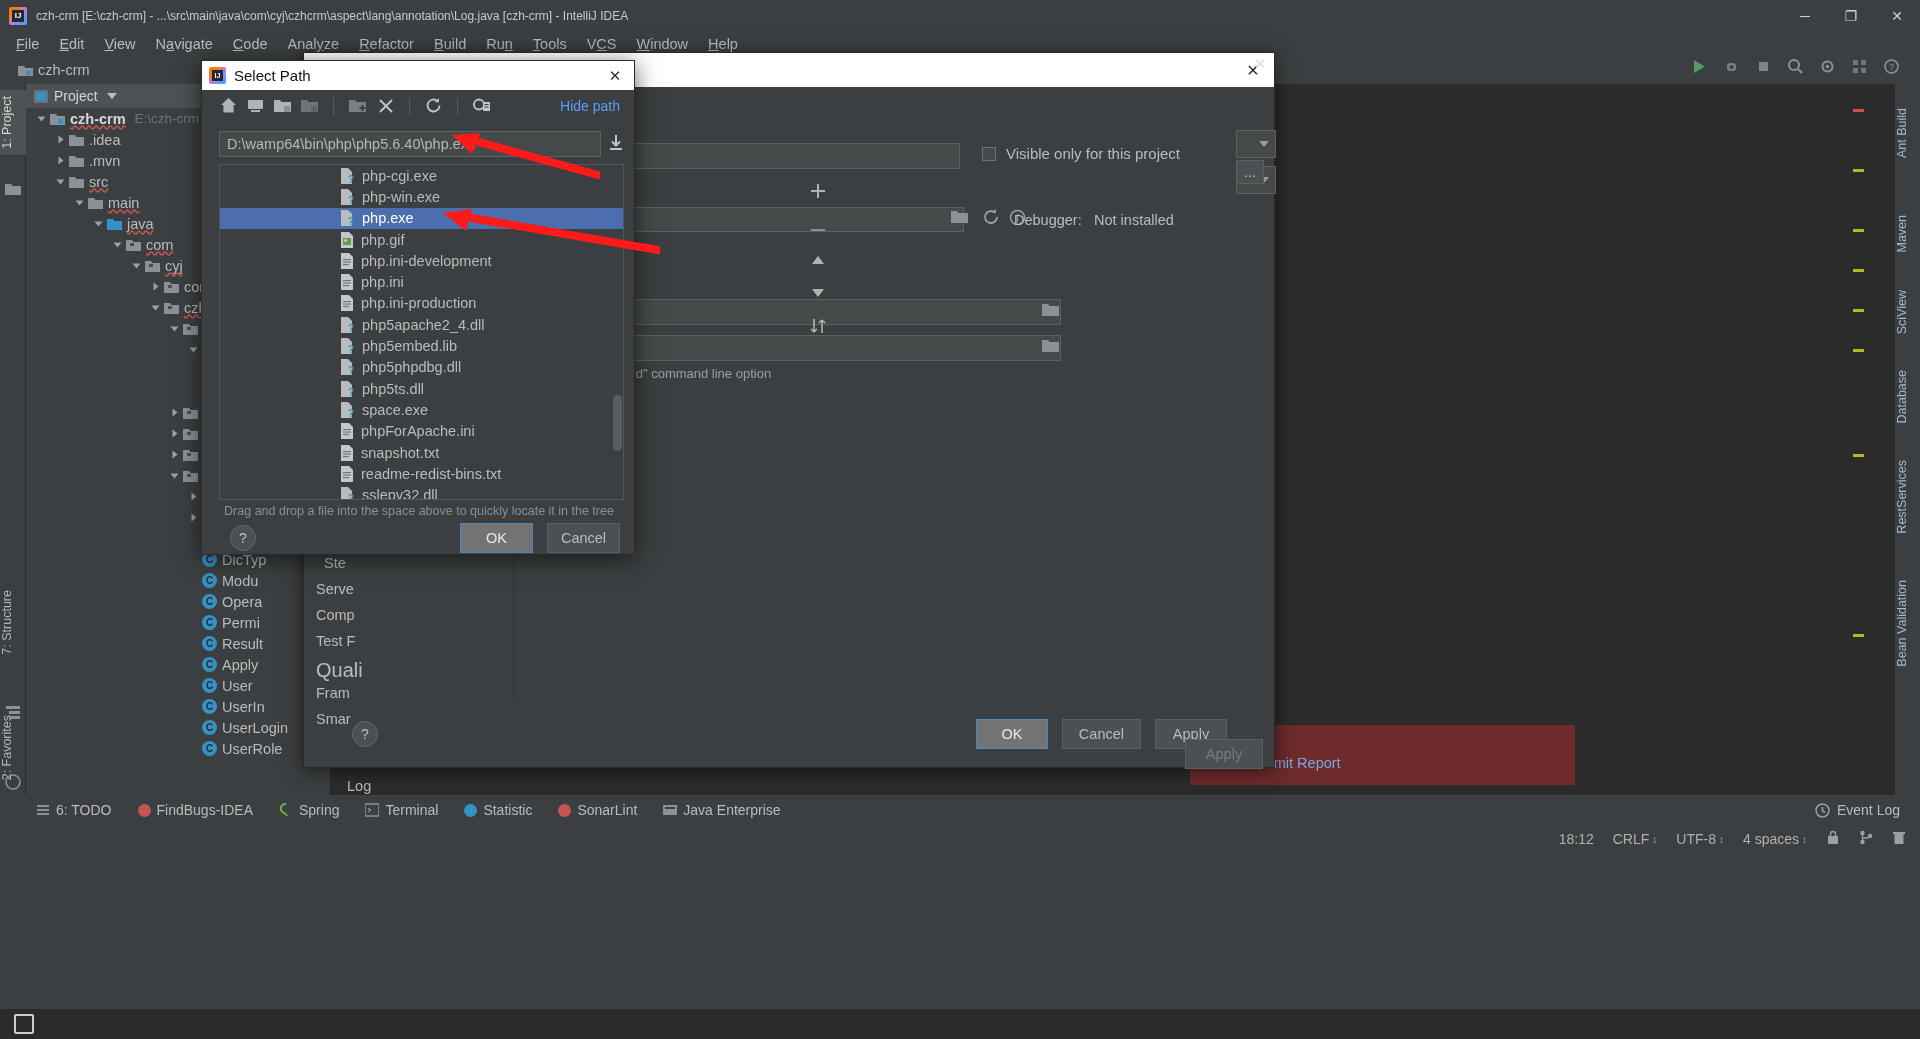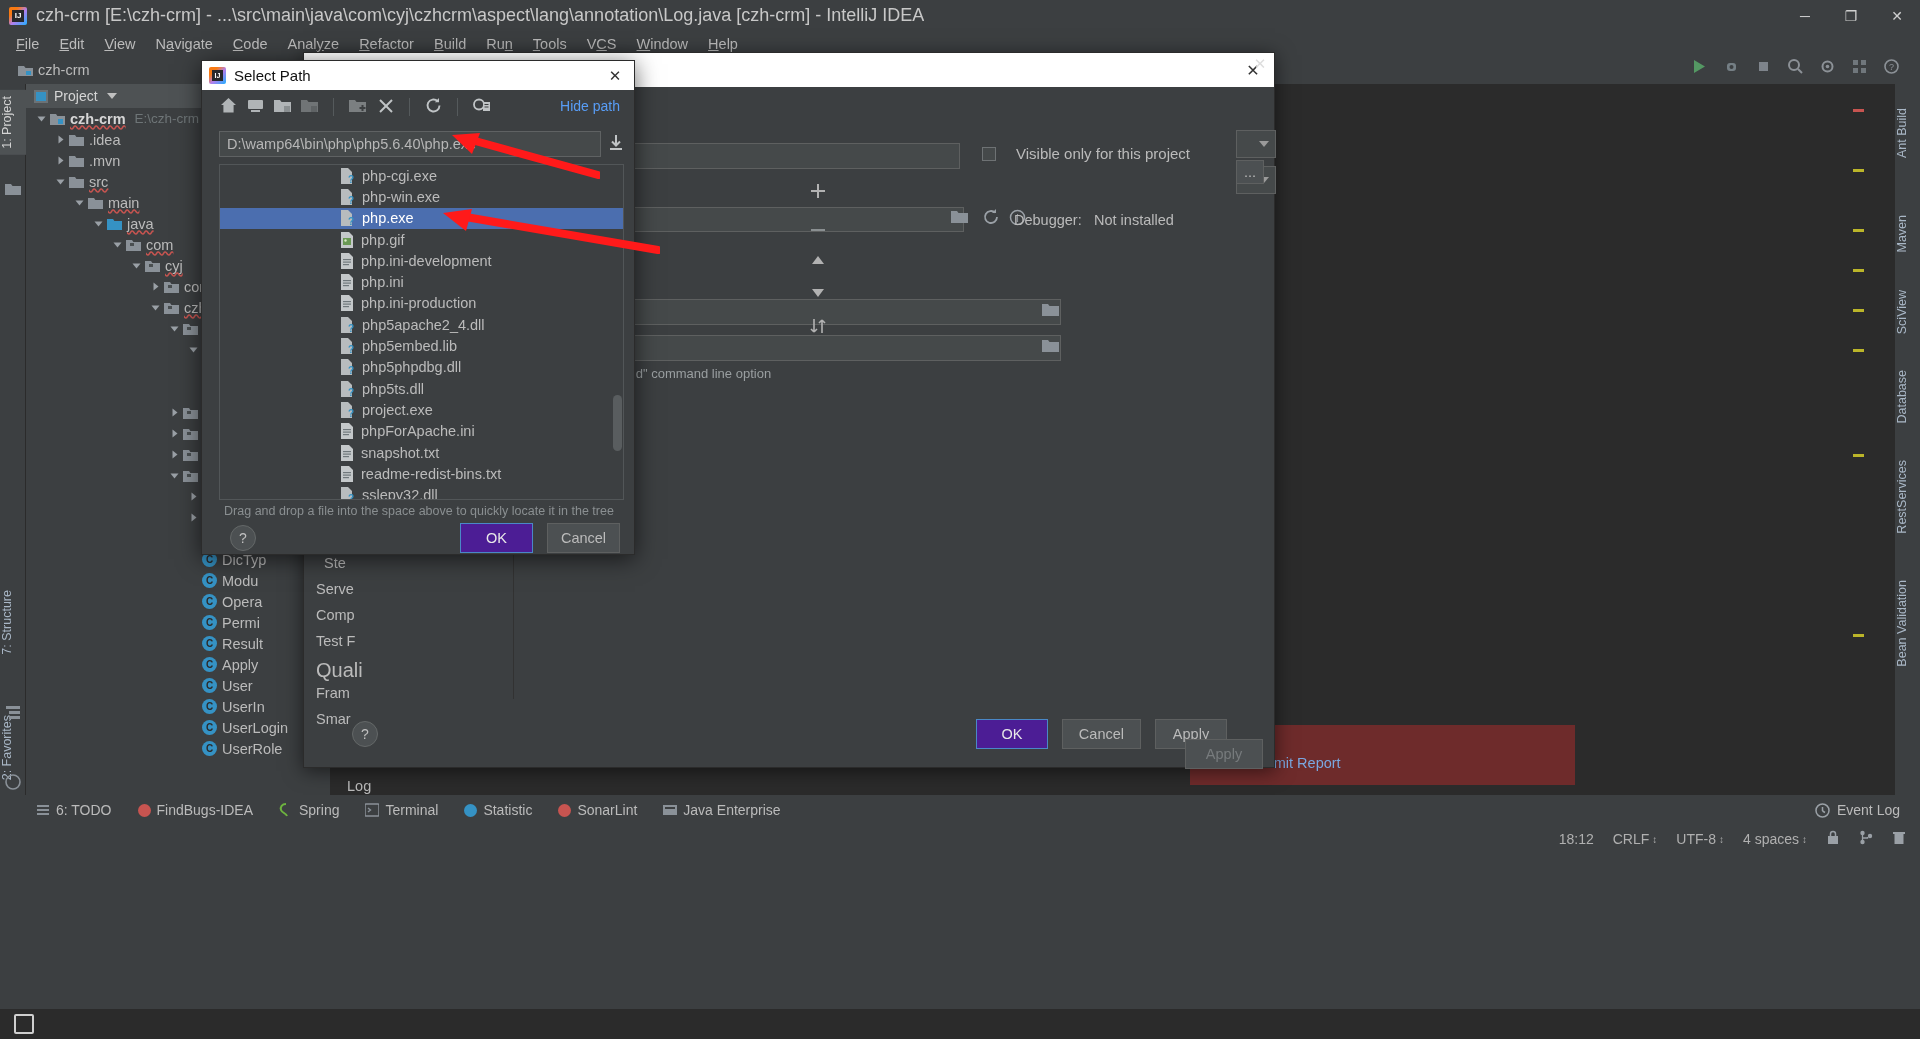--- a/index.html
+++ b/index.html
@@ -11,21 +11,21 @@
   #titlebar { position:absolute; left:0; top:0; width:1920px; height:31px;
     background:#3c3f41; display:flex; align-items:center; }
   #tb-icon { width:18px; height:18px; margin-left:9px; margin-right:9px;
     position:relative; flex:none; }
   #tb-icon .q { position:absolute; inset:0; background:
     linear-gradient(135deg,#f97a12 0%,#f97a12 26%,#b07ff0 55%,#1fb0ff 100%);
     border-radius:2px; }
   #tb-icon .ij { position:absolute; left:3px; top:3px; width:12px; height:12px;
     background:#27282c; color:#fff; font-size:8px; line-height:12px;
     text-align:center; font-weight:bold; }
-  #tb-title { color:#c8c8c8; font-size:18px; white-space:nowrap; overflow:hidden;text-align:center; }
+  #tb-title { color:#c8c8c8; font-size:12px; white-space:nowrap; overflow:hidden;text-align:center; }
   #tb-btns { margin-left:auto; display:flex; height:31px; }
   #tb-btns div { width:46px; height:31px; display:flex; align-items:center;
     justify-content:center; color:#d0d0d0; font-size:14px; }
 
   
   #menubar { position:absolute; left:0; top:31px; width:1920px; height:25px;
     background:#3c3f41; display:flex; align-items:center; padding-left:6px; }
   #menubar .mi { padding:2px 10px; font-size:14.5px; color:#bbbbbb; }
   #menubar .mi u { text-decoration:underline; }
 
@@ -118,21 +118,21 @@
   .combo { background:#45494a; border:1px solid #5e6060; height:28px;
     display:flex; align-items:center; padding:0 6px; position:relative; }
   .combo .cv { flex:1; font-size:14px; }
   .combo .carat { width:0;height:0;border-left:5px solid transparent;
     border-right:5px solid transparent;border-top:6px solid #9a9a9a; }
   #sd-footer { position:absolute; left:0; top:646px; width:972px; height:70px;
     display:flex; align-items:center; }
   .btn { min-width:72px; height:30px; background:#4c5052; border:1px solid #5e6060;
     color:#bbbbbb; font-size:14.5px; display:flex; align-items:center;
     justify-content:center; padding:0 16px; }
-  .btn.primary { background:#4c1d95; border-color:#4a88c7; color:#e8e8e8; }
+  .btn.primary { background:#737373; border-color:#4a88c7; color:#e8e8e8; }
   .btn.disabled { color:#777b7d; }
   .helpcircle { width:26px; height:26px; border-radius:50%; background:#4c5052;
     border:1px solid #646868; color:#c0c0c0; font-size:14px;
     display:flex; align-items:center; justify-content:center; }
   .chk { width:14px; height:14px; border:1px solid #6e7274; background:#45494a; flex:none; }
 
   
   #selpath { position:absolute; left:201px; top:60px; width:434px; height:495px;
     background:#3c3f41; border:1px solid #2b2b2b;
     box-shadow:0 4px 22px rgba(0,0,0,.6); z-index:40; }
@@ -581,21 +581,21 @@
 
 <div id="settingsdlg">
   <div id="sd-title">
     <div id="sd-close">✕</div>
   </div>
   <div id="sd-body">
     <div id="sd-left"></div>
     <div id="sd-right">
 
       <div style="position:absolute;left:20px;top:56px;width:426px;height:26px;" class="ifield"></div>
-      <div style="position:absolute;left:468px;top:58px;display:flex;align-items:center;gap:20px;">
+      <div style="position:absolute;left:468px;top:58px;display:flex;align-items:center;gap:10px;">
         <span class="chk"></span>
         <span>Visible only for this project</span>
       </div>
       <div class="combo" style="position:absolute;left:722px;top:43px;width:40px;">
         <span class="cv"></span>
         <span class="carat"></span>
       </div>
 
       <div class="combo" style="position:absolute;left:722px;top:79px;width:40px;">
         <span class="cv"></span>
@@ -842,21 +842,21 @@
             <path d="M1 0h7l4 4v12H1z" fill="#b8bcbe"></path>
             <text x="8" y="15" font-size="10" font-weight="bold" fill="#3592c4" font-family="Liberation Sans">?</text>
           </svg>
           <span>php5ts.dll</span>
         </div>
         <div class="frow">
           <svg width="15" height="16">
             <path d="M1 0h7l4 4v12H1z" fill="#b8bcbe"></path>
             <text x="8" y="15" font-size="10" font-weight="bold" fill="#3592c4" font-family="Liberation Sans">?</text>
           </svg>
-          <span>project.exe</span>
+          <span>space.exe</span>
         </div>
         <div class="frow">
           <svg width="14" height="16">
             <path d="M1 0h8l4 4v12H1z" fill="#c4c8ca"></path>
             <rect x="3" y="6" width="8" height="1.2" fill="#70787c"></rect>
             <rect x="3" y="8.5" width="8" height="1.2" fill="#70787c"></rect>
             <rect x="3" y="11" width="6" height="1.2" fill="#70787c"></rect>
           </svg>
           <span>phpForApache.ini</span>
         </div>

